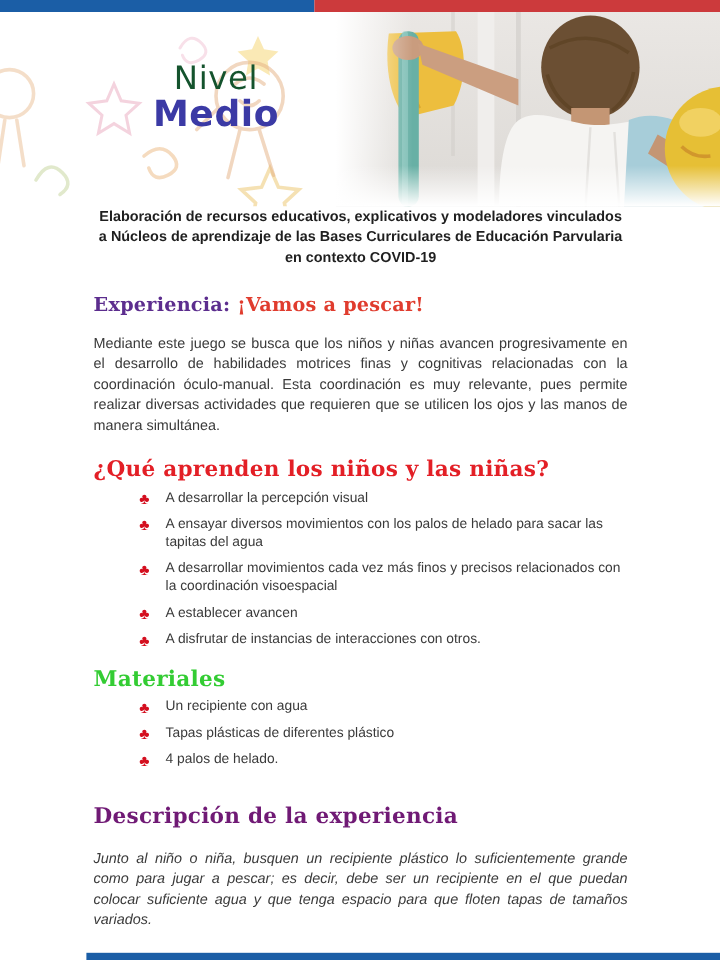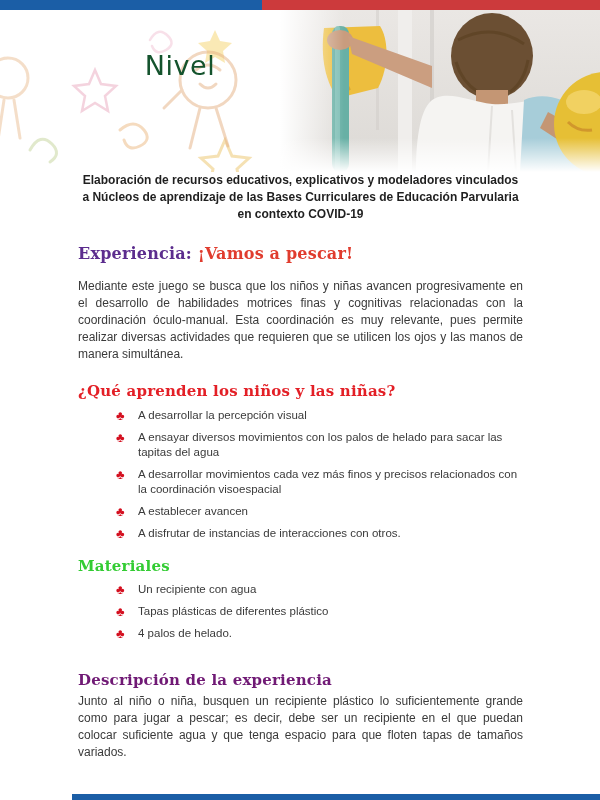--- a/index.html
+++ b/index.html
@@ -23,29 +23,29 @@
   
   .content{position:relative;margin:172px 77px 0 78px;}
   .doc-title{
     margin:24px auto 0 auto;max-width:472px;text-align:center;
     font-size:12px;line-height:17px;font-weight:bold;color:#1f1f1f;
   }
   .exp{margin-top:21px;text-align:left;font-family:"DejaVu Serif",serif;font-weight:bold;font-size:16px;line-height:20px;letter-spacing:.2px;}
   .exp .purple{color:#5c2d8e;}
   .exp .redorange{color:#e03c2e;}
   .para{margin:14px 0 0 0;font-size:12px;line-height:17px;text-align:justify;color:#3a3a3a;}
-  h2{margin:0;font-family:"DejaVu Serif",serif;font-weight:bold;font-size:15px;line-height:19px;letter-spacing:.2px;}
+  h2{margin:0;font-family:"DejaVu Serif",serif;font-weight:bold;font-size:18px;line-height:19px;letter-spacing:.2px;}
   h2.red{margin-top:19px;color:#e31f26;}
   h2.green{margin-top:16px;color:#33cc33;}
   h2.pink{margin-top:30px;color:#701a75;}
   ul.bullets{list-style:none;margin:7px 0 0 0;padding:0 0 0 38px;}
   ul.bullets.mats{margin-top:6px;}
   ul.bullets li{display:flex;align-items:flex-start;margin-bottom:7px;font-size:11.5px;line-height:15px;color:#3a3a3a;}
   ul.bullets .club{width:22px;flex:0 0 22px;color:#d40f1f;font-size:13px;line-height:15px;}
-  .desc-p{margin-top:3px;}
+  .desc-p{margin-top:17px;font-style:italic;}
   
   .footbar{position:absolute;bottom:0;left:72px;right:0;height:6px;background:#1b5ea6;}
 </style>
 </head>
 <body>
 
 <div class="page">
 
   <div class="topbar">
     <div class="blue"></div>
@@ -84,20 +84,21 @@
         <path d="M448 28 c-2 -5 -10 -4 -10 2 c0 5 10 10 10 10 c0 0 10 -5 10 -10 c0 -6 -8 -7 -10 -2 z" stroke="#8fd0a8" stroke-width="2.5" opacity="0.45"></path>
 
         <path d="M120 120 q14 -12 24 0 q8 10 -4 16 q-12 6 -16 -6" stroke="#e8b070" stroke-width="3" opacity="0.45"></path>
         <path d="M30 140 q10 -18 22 -6 q10 10 -2 18" stroke="#bccf8e" stroke-width="3" opacity="0.45"></path>
         <path d="M150 30 q8 -14 18 -4 q8 8 -2 14 q-10 6 -14 -4" stroke="#f2c2d4" stroke-width="2.5" opacity="0.5"></path>
       </g>
     </svg>
 
     <div class="logo">
       <div class="l1">Nivel</div>
+      <div class="l2">Medio</div>
     </div>
 
     <svg class="photo" viewBox="0 0 320 162" aria-hidden="true">
       <defs>
         <linearGradient id="wall" x1="0" y1="0" x2="0" y2="1">
           <stop offset="0" stop-color="#eae7e4"></stop>
             <stop offset="1" stop-color="#dcd9d5"></stop>
         </linearGradient>
         <linearGradient id="fadeL" x1="0" y1="0" x2="1" y2="0">
           <stop offset="0" stop-color="#ffffff" stop-opacity="1"></stop>

